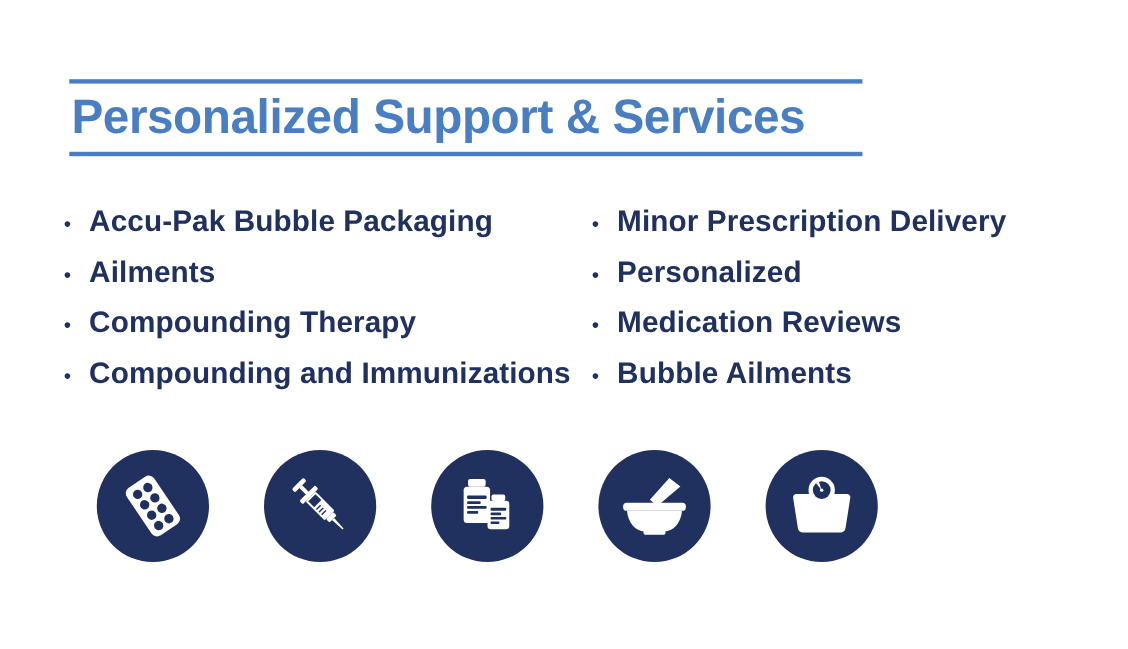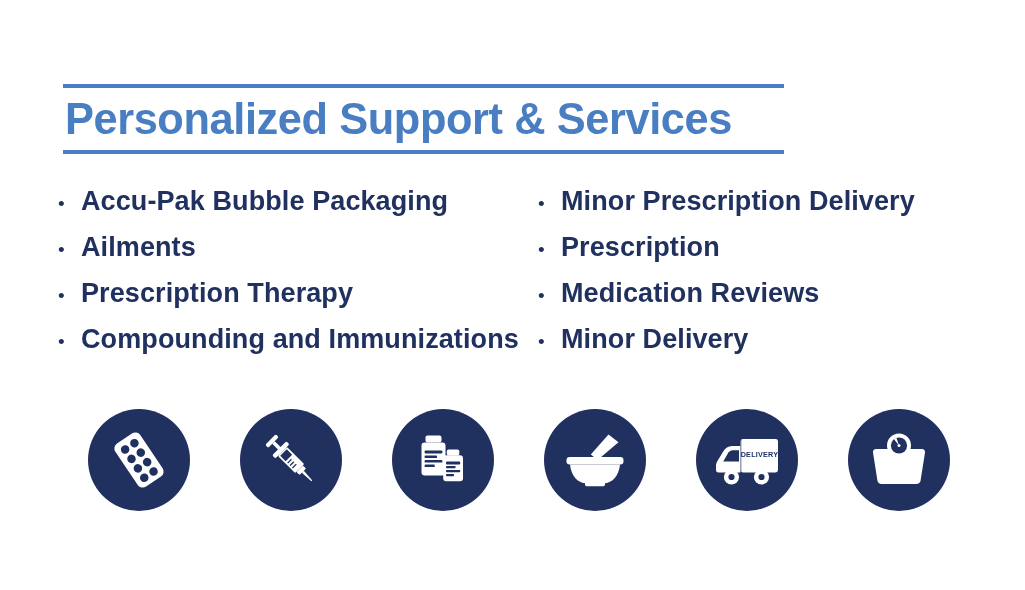--- a/index.html
+++ b/index.html
@@ -19,21 +19,21 @@
   #card {
     position: absolute;
     inset: 0;
     background: #ffffff;
   }
 
   
   #heading-block {
     position: absolute;
     left: 63px;
-    top: 84px;
+    top: 72px;
     width: 721px;
   }
   .rule {
     height: 4px;
     width: 100%;
     background: #4a7ec2;
   }
   #title-rule-top { margin: 0; }
   #title-rule-bottom { margin: 0; }
 
@@ -133,44 +133,44 @@
       <div class="svc-item">
         <span class="svc-bullet">•</span>
         <span class="svc-label">Accu-Pak Bubble Packaging</span>
       </div>
       <div class="svc-item">
         <span class="svc-bullet">•</span>
         <span class="svc-label">Ailments</span>
       </div>
       <div class="svc-item">
         <span class="svc-bullet">•</span>
-        <span class="svc-label">Prescription Therapy</span>
+        <span class="svc-label">Compounding Therapy</span>
       </div>
       <div class="svc-item">
         <span class="svc-bullet">•</span>
         <span class="svc-label">Compounding and Immunizations</span>
       </div>
     </div>
 
     <div class="svc-col" id="svc-col-right">
       <div class="svc-item">
         <span class="svc-bullet">•</span>
         <span class="svc-label">Minor Prescription Delivery</span>
       </div>
       <div class="svc-item">
         <span class="svc-bullet">•</span>
-        <span class="svc-label">Prescription</span>
+        <span class="svc-label">Personalized</span>
       </div>
       <div class="svc-item">
         <span class="svc-bullet">•</span>
         <span class="svc-label">Medication Reviews</span>
       </div>
       <div class="svc-item">
         <span class="svc-bullet">•</span>
-        <span class="svc-label">Minor Delivery</span>
+        <span class="svc-label">Bubble Ailments</span>
       </div>
     </div>
 
   </div>
 
   <div id="icon-row">
 
     <div class="icon-badge">
       <span>
         <svg width="62" height="62" viewBox="0 0 62 62" aria-hidden="true">
@@ -267,47 +267,20 @@
             <rect x="3.5" y="27.0" width="57" height="7.4" rx="3.2"></rect>
 
             <path d="M7.0 34.4 L57.0 34.4 C56.0 45.5 49.5 53.0 41.0 53.2 L23.0 53.2 C14.5 53.0 8.0 45.5 7.0 34.4 Z"></path>
 
             <rect x="22.0" y="51.0" width="20" height="5.2" rx="1.6"></rect>
           </g>
         </svg>
       </span>
     </div>
 
-    <div class="icon-badge">
-      <span>
-        <svg width="68" height="56" viewBox="0 0 68 56" aria-hidden="true">
-          <g fill="#ffffff">
-
-            <rect x="27.5" y="7.0" width="37.5" height="33.5" rx="2.4"></rect>
-
-            <path d="M27.5 14.0 L19.0 14.0 C15.2 14.0 12.2 16.4 10.2 19.6 L4.6 28.8 C3.6 30.4 3.0 32.0 3.0 33.8 L3.0 38.0 C3.0 39.4 4.0 40.5 5.4 40.5 L27.5 40.5 Z"></path>
-          </g>
-
-          <path d="M19.6 18.2 L26.0 18.2 L26.0 29.6 L10.2 29.6 L15.4 20.6 C16.4 19.1 17.8 18.2 19.6 18.2 Z" fill="#20305f"></path>
-
-          <rect x="27.2" y="7.0" width="1.5" height="33.5" fill="#20305f" opacity="0.35"></rect>
-
-          <text x="46.5" y="25.2" fill="#20305f" font-family="Liberation Sans, sans-serif" font-size="7.2" font-weight="700" letter-spacing="0.25" text-anchor="middle">DELIVERY</text>
-
-          <g fill="#ffffff">
-            <circle cx="18.5" cy="45.0" r="7.6"></circle>
-            <circle cx="48.5" cy="45.0" r="7.6"></circle>
-          </g>
-          <g fill="#20305f">
-            <circle cx="18.5" cy="45.0" r="3.1"></circle>
-            <circle cx="48.5" cy="45.0" r="3.1"></circle>
-          </g>
-        </svg>
-      </span>
-    </div>
 
     <div class="icon-badge">
       <span>
         <svg width="60" height="58" viewBox="0 0 60 58" aria-hidden="true">
 
           <circle cx="30" cy="14.5" r="12.0" fill="#ffffff"></circle>
 
           <path d="M7.0 18.0 L53.0 18.0 C55.0 18.0 56.3 19.6 56.0 21.6 L51.6 49.5 C51.3 51.6 49.6 53.0 47.6 53.0 L12.4 53.0 C10.4 53.0 8.7 51.6 8.4 49.5 L4.0 21.6 C3.7 19.6 5.0 18.0 7.0 18.0 Z" fill="#ffffff"></path>
 
           <circle cx="30" cy="14.5" r="8.1" fill="#20305f"></circle>

